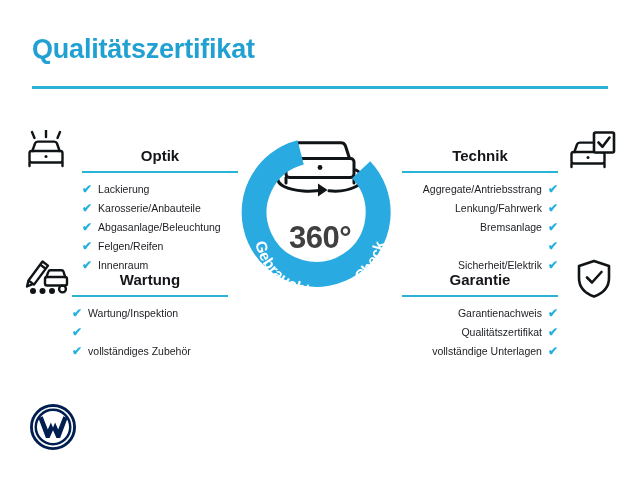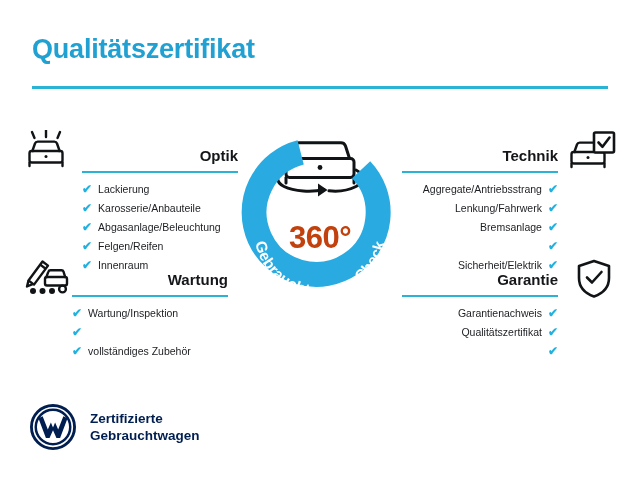--- a/index.html
+++ b/index.html
@@ -67,26 +67,26 @@
   .check-mark {
     color: #22b0de;
     font-size: 12px;
     font-weight: 700;
     line-height: 16px;
   }
 
   
   .col-left .check-item { justify-content: flex-start; }
   .col-left .check-mark { margin-right: 6px; }
-  .col-left .section-title { text-align: right; }
+  .col-left .section-title { text-align: center; }
 
   
   .col-right .check-item { justify-content: flex-end; }
   .col-right .check-mark { margin-left: 6px; }
-  .col-right .section-title { text-align: right; }
+  .col-right .section-title { text-align: center; }
 
   
   #sec-optik   { left: 82px;  top: 146px; width: 156px; }
   #sec-wartung { left: 72px;  top: 270px; width: 156px; }
   #sec-technik { left: 402px; top: 146px; width: 156px; }
   #sec-garantie{ left: 402px; top: 270px; width: 156px; }
 
   .sec-icon { position: absolute; }
   #icon-optik    { left: 24px;  top: 130px; }
   #icon-wartung  { left: 24px;  top: 256px; }
@@ -100,21 +100,21 @@
     width: 184px; height: 190px;
   }
   #badge svg { display: block; }
   .badge-360 {
     position: absolute;
     left: 0; right: 0;
     top: 100px;
     text-align: center;
     font-size: 31px;
     font-weight: 700;
-    color: #c2410c;
+    color: #404040;
     letter-spacing: -0.5px;
   }
 
   
   #footer {
     position: absolute;
     left: 30px; top: 404px;
     display: flex;
     align-items: center;
   }
@@ -274,20 +274,21 @@
     <div class="check-list">
       <div class="check-item">
         <span>Garantienachweis</span>
         <span class="check-mark">✔</span>
       </div>
       <div class="check-item">
         <span>Qualitätszertifikat</span>
         <span class="check-mark">✔</span>
       </div>
       <div class="check-item">
+        <span>vollständige Unterlagen</span>
         <span class="check-mark">✔</span>
       </div>
     </div>
   </div>
 
   <div id="badge">
     <svg width="184" height="190" viewBox="0 0 184 190">
       <defs>
         <path id="arcPath" d="M 26 110 A 66 66 0 0 0 158 110" fill="none"></path>
       </defs>
@@ -314,19 +315,15 @@
     <div class="badge-360">360°</div>
   </div>
 
   <div id="footer">
     <svg id="vw-logo" viewBox="0 0 48 48">
       <circle cx="24" cy="24" r="22.5" fill="none" stroke="#001E50" stroke-width="3"></circle>
       <circle cx="24" cy="24" r="18" fill="none" stroke="#001E50" stroke-width="2.6"></circle>
       <path d="M13.2 12.8 L18.6 26.5 L21.8 19.2 L24 24.4 L26.2 19.2 L29.4 26.5 L34.8 12.8
                L39.2 14.9 L31.4 35.6 L27.6 35.6 L24 27.4 L20.4 35.6 L16.6 35.6 L8.8 14.9 Z" fill="#001E50"></path>
     </svg>
-    <div class="footer-text">
-      <div>Zertifizierte</div>
-      <div>Gebrauchtwagen</div>
-    </div>
   </div>
 
 </div>
 
 </body></html>

